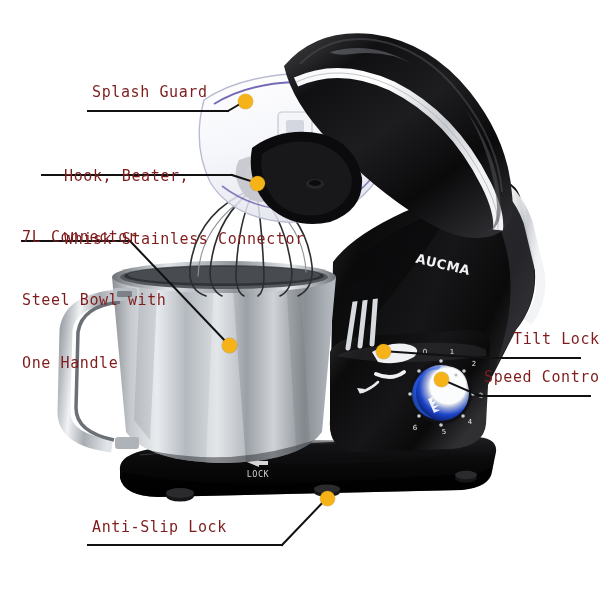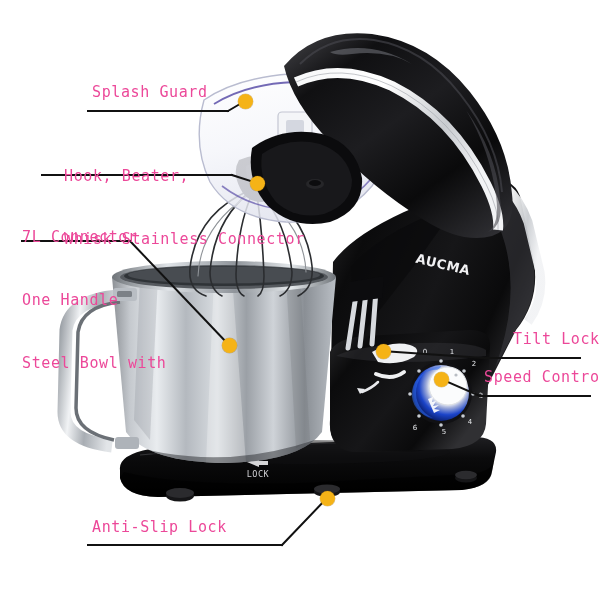--- a/index.html
+++ b/index.html
@@ -2,21 +2,21 @@
 <html><head>
 <meta charset="utf-8">
 <style>
   html,body{margin:0;padding:0;background:#fff;}
   body{width:600px;height:600px;overflow:hidden;
        font-family:"DejaVu Sans Mono","Liberation Mono",monospace;}
   #stage{position:relative;width:600px;height:600px;background:#ffffff;overflow:hidden;}
 
   svg.layer{position:absolute;left:0;top:0;width:600px;height:600px;}
 
-  .callout-text{position:absolute;color:#ec4899;font-size:15px;line-height:21px;
+  .callout-text{position:absolute;color:#7f1d1d;font-size:15px;line-height:21px;
       letter-spacing:.6px;white-space:pre;font-family:"DejaVu Sans Mono","Liberation Mono",monospace;}
 
   .dot{position:absolute;width:15px;height:15px;border-radius:50%;
        background:#F5B317;box-shadow:0 0 0 .5px rgba(150,100,0,.35);}
 </style>
 </head>
 <body>
 
 <div id="stage">
 
@@ -286,22 +286,22 @@
 
   <div class="callout-text" style="left:92px;top:82px;">Splash Guard</div>
 
   <div class="callout-text" style="left:64px;top:124px;">
     <div>Hook, Beater,</div>
     <div>Whisk Stainless Connector</div>
   </div>
 
   <div class="callout-text" style="left:22px;top:185px;">
     <div>7L Connector</div>
+    <div>Steel Bowl with</div>
     <div>One Handle</div>
-    <div>Steel Bowl with</div>
   </div>
 
   <div class="callout-text" style="left:487px;top:329px;margin-left:26px;">Tilt Lock</div>
 
   <div class="callout-text" style="left:484px;top:367px;">Speed Control</div>
 
   <div class="callout-text" style="left:92px;top:517px;">Anti-Slip Lock</div>
 
   <div class="dot" style="left:237.5px;top:93.5px;"></div>
   <div class="dot" style="left:249.5px;top:175.5px;"></div>

